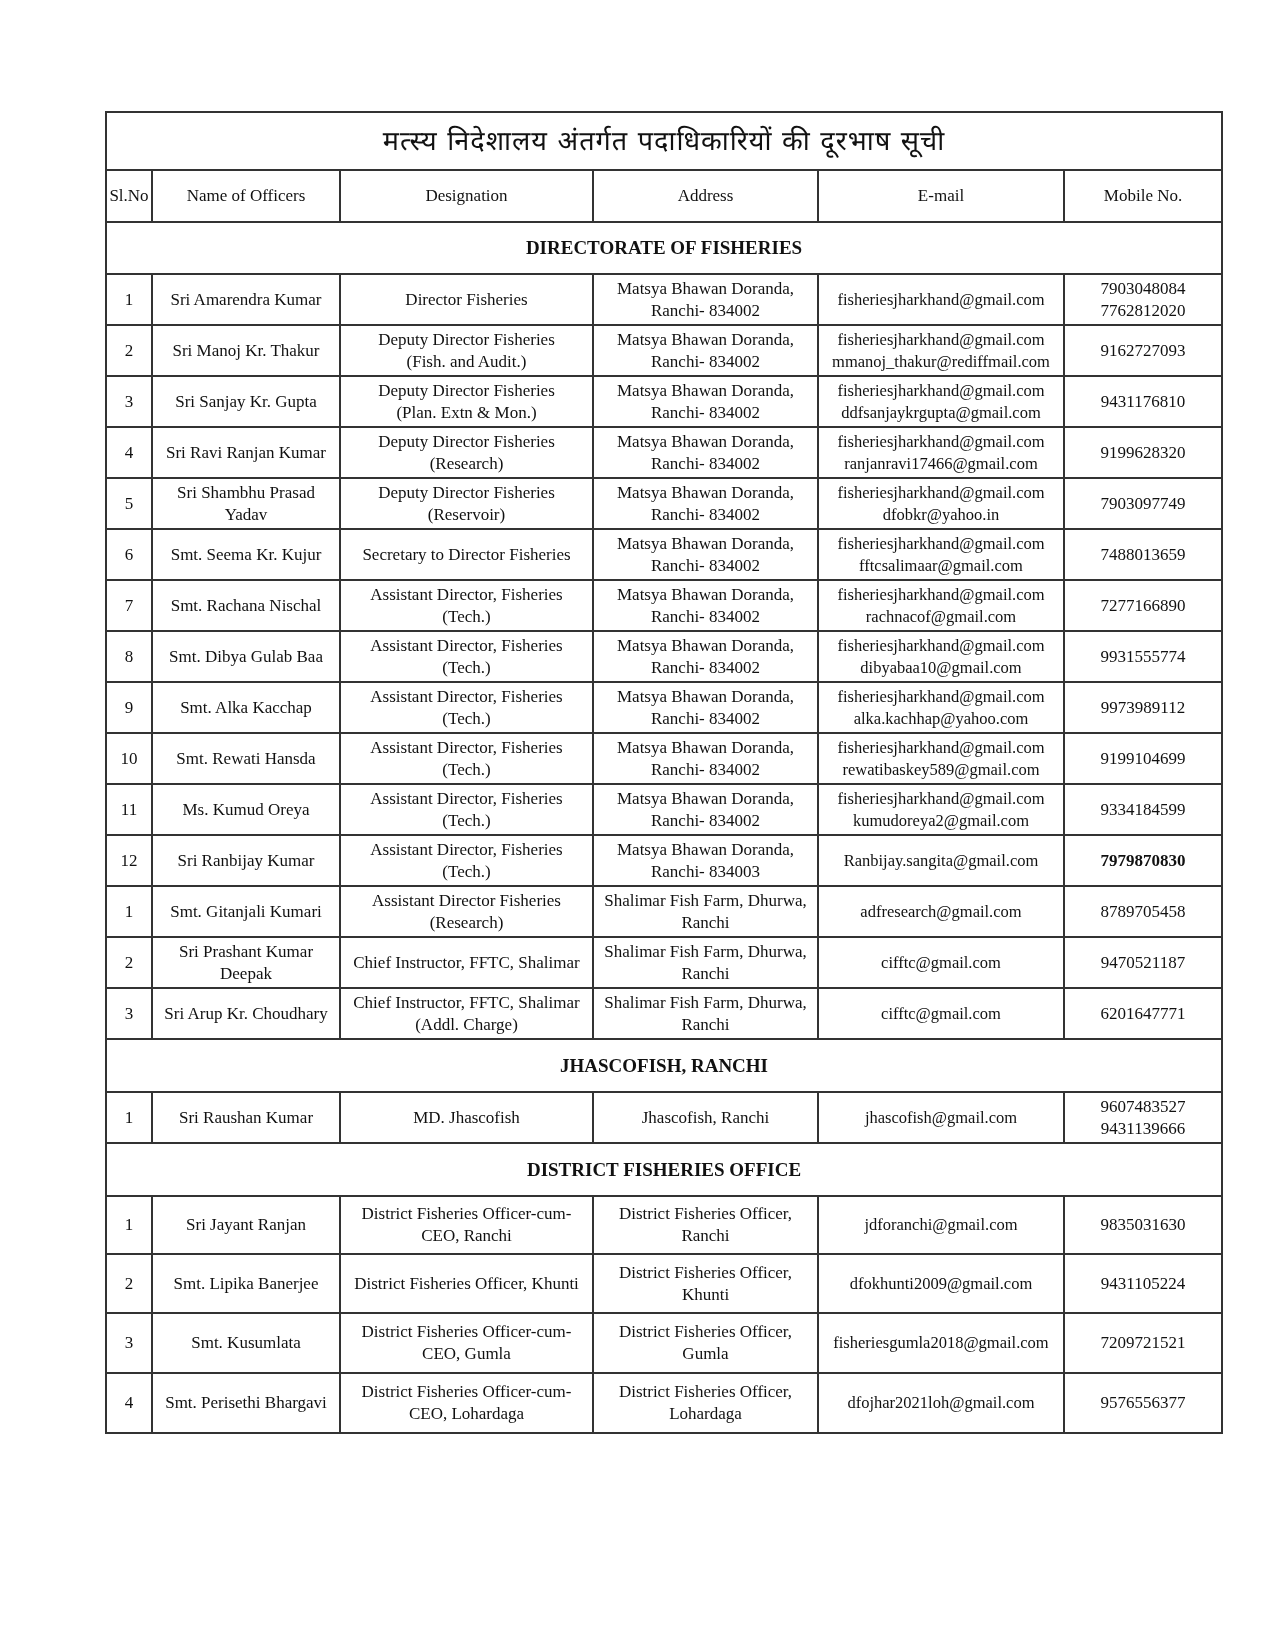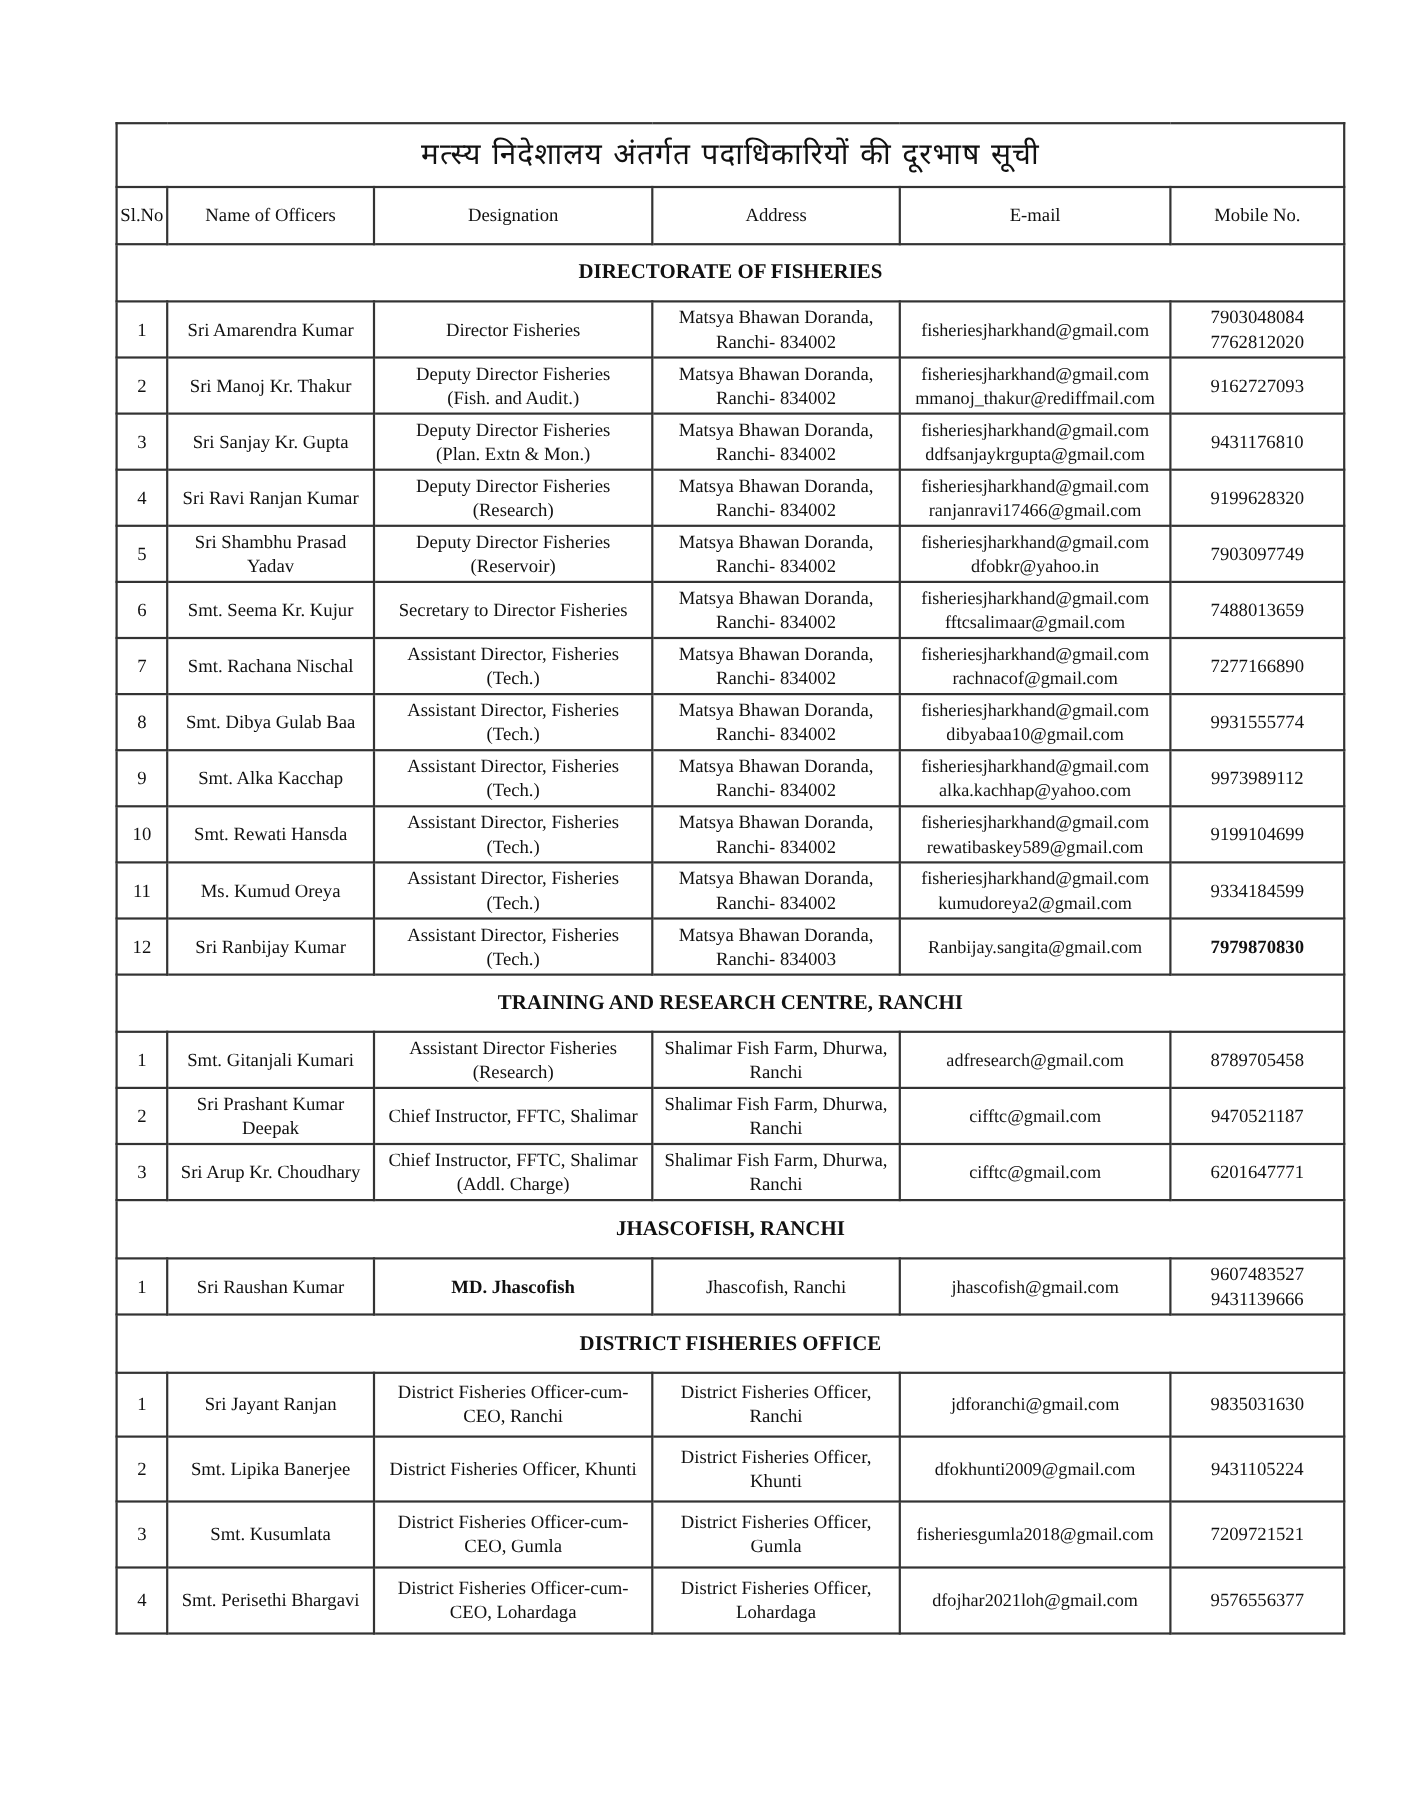--- a/index.html
+++ b/index.html
@@ -334,23 +334,20 @@
             <span>Matsya Bhawan Doranda,</span>
             <span>Ranchi- 834003</span>
           </td>
           <td class="email-cell multi" style="height: 49px;">
             <span>Ranbijay.sangita@gmail.com</span>
           </td>
           <td class="mobile-cell multi" style="height: 49px; font-weight: bold;">
             <span>7979870830</span>
           </td>
         </tr>
-        <tr>
-          <td colspan="6" class="section-cell" style="height: 50px;">TRAINING AND RESEARCH CENTRE, RANCHI</td>
-        </tr>
         <tr class="data-row">
           <td class="multi" style="height: 49px;">1</td>
           <td class="multi" style="height: 49px;">
             <span>Smt. Gitanjali Kumari</span>
           </td>
           <td class="multi" style="height: 49px;">
             <span>Assistant  Director Fisheries</span>
             <span>(Research)</span>
           </td>
           <td class="multi" style="height: 49px;">
@@ -405,21 +402,21 @@
           </td>
         </tr>
         <tr>
           <td colspan="6" class="section-cell" style="height: 51px;">JHASCOFISH, RANCHI</td>
         </tr>
         <tr class="data-row">
           <td class="multi" style="height: 49px;">1</td>
           <td class="multi" style="height: 49px;">
             <span>Sri Raushan Kumar</span>
           </td>
-          <td class="multi" style="height: 49px; font-weight: bold;">
+          <td class="multi" style="height: 49px;">
             <span>MD. Jhascofish</span>
           </td>
           <td class="multi" style="height: 49px;">
             <span>Jhascofish, Ranchi</span>
           </td>
           <td class="email-cell multi" style="height: 49px;">
             <span>jhascofish@gmail.com</span>
           </td>
           <td class="mobile-cell multi" style="height: 49px;">
             <span>9607483527</span>

